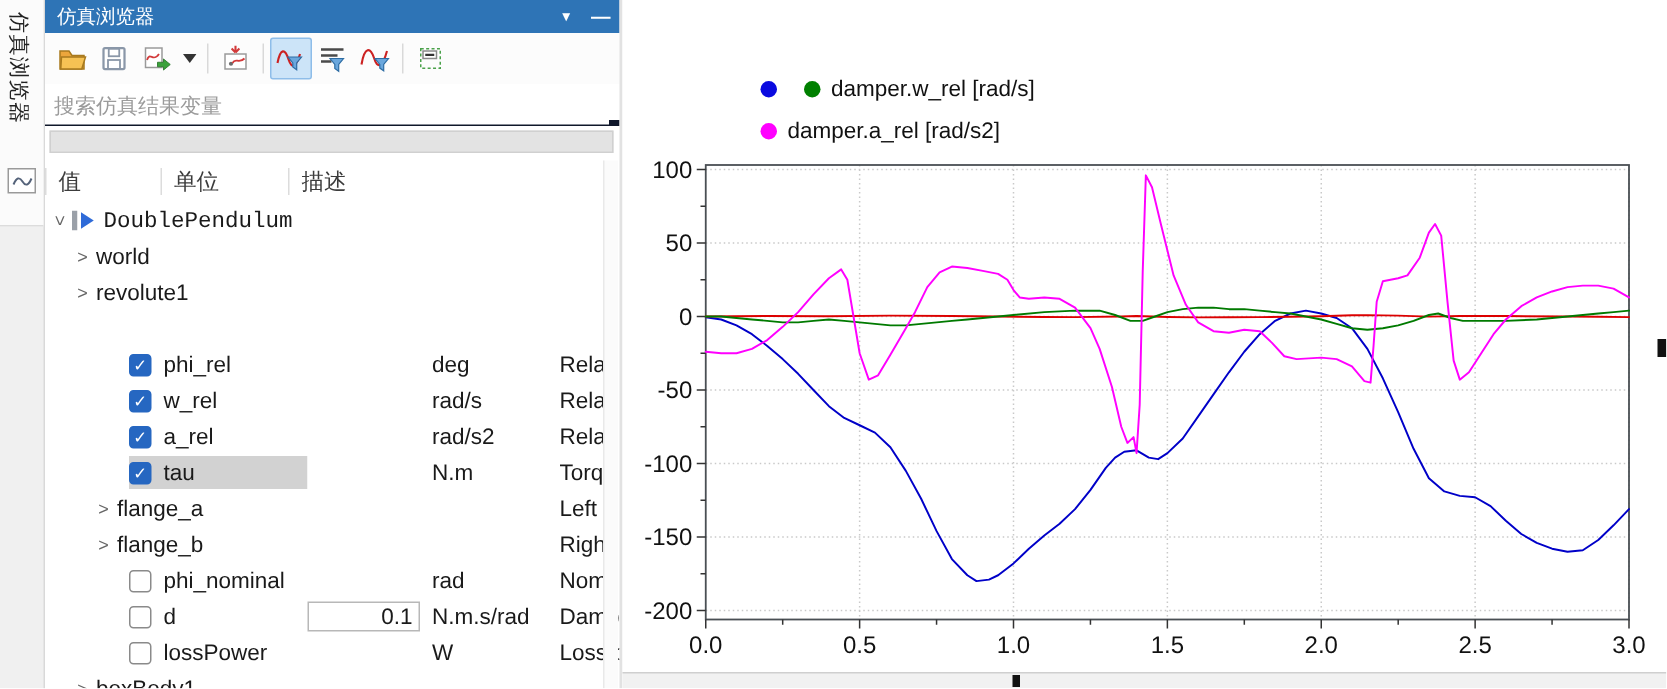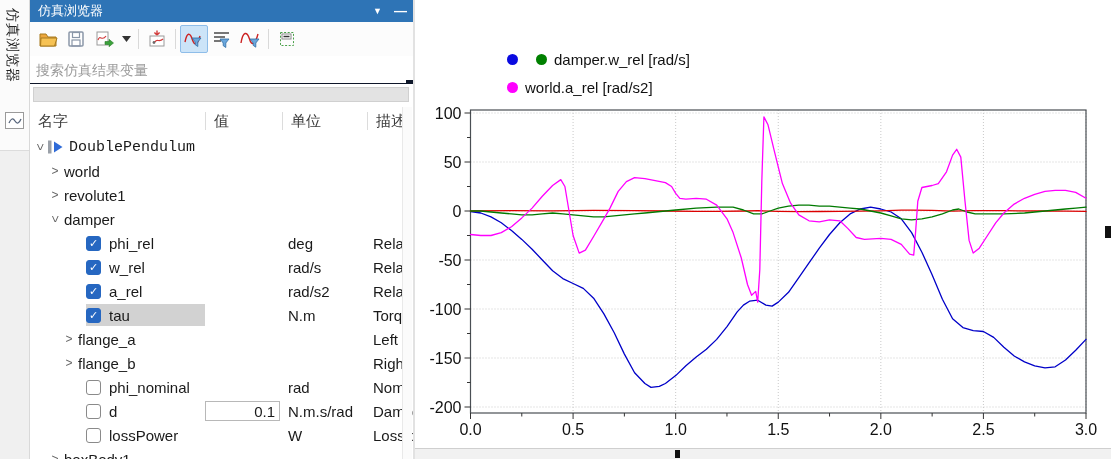--- a/index.html
+++ b/index.html
@@ -164,21 +164,20 @@
       </span>
     </div>
 
     <div class="searchrow">
       <input type="text" placeholder="搜索仿真结果变量" style="">
     </div>
 
     <div class="graybar"></div>
 
     <div class="grid-header">
-      <span class="hc" style="width:175px">名字</span>
       <span class="hsep"></span>
       <span class="hc" style="width:76px">值</span>
       <span class="hsep"></span>
       <span class="hc" style="width:84px">单位</span>
       <span class="hsep"></span>
       <span class="hc" style="flex:1">描述</span>
     </div>
 
     <div class="tree" id="tree">
         <div class="trow">
@@ -206,24 +205,20 @@
         <div class="trow">
           <div class="cell-name" style="padding-left: 18px;">
             <span class="exp">&gt;</span>
             <span class="rlabel" style="margin-left: 2px;">revolute1</span>
           </div>
           <div class="cell-val"></div>
           <div class="cell-unit"></div>
           <div class="cell-desc"></div>
         </div>
         <div class="trow">
-          <div class="cell-name" style="padding-left: 18px;">
-            <span class="exp open">&gt;</span>
-            <span class="rlabel" style="margin-left: 2px;">damper</span>
-          </div>
           <div class="cell-val"></div>
           <div class="cell-unit"></div>
           <div class="cell-desc"></div>
         </div>
         <div class="trow">
           <div class="cell-name" style="padding-left: 32px;">
             <span class="exp ph">&gt;</span>
             <span class="hl" style="margin-left: 10px;">
               <span class="cb checked">✓</span>
               <span class="rlabel">phi_rel</span>
@@ -347,21 +342,21 @@
           <span class="ldot" style="background: rgb(10, 10, 224);"></span>
         </span>
         <span class="legend-item">
           <span class="ldot" style="background: rgb(0, 128, 0);"></span>
           <span>damper.w_rel [rad/s]</span>
         </span>
       </div>
     <div class="legendrow" id="legend-row2">
         <span class="legend-item">
           <span class="ldot" style="background: rgb(255, 0, 255);"></span>
-          <span>world.a_rel [rad/s2]</span>
+          <span>damper.a_rel [rad/s2]</span>
         </span>
       </div>
 
     <svg id="plot" viewBox="0 0 696 345">
         <line x1="158.08333333333331" y1="10" x2="158.08333333333331" y2="313" stroke="#c9c9c9" stroke-width="1" stroke-dasharray="1 2"></line>
         <line x1="260.66666666666663" y1="10" x2="260.66666666666663" y2="313" stroke="#c9c9c9" stroke-width="1" stroke-dasharray="1 2"></line>
         <line x1="363.25" y1="10" x2="363.25" y2="313" stroke="#c9c9c9" stroke-width="1" stroke-dasharray="1 2"></line>
         <line x1="465.8333333333333" y1="10" x2="465.8333333333333" y2="313" stroke="#c9c9c9" stroke-width="1" stroke-dasharray="1 2"></line>
         <line x1="568.4166666666666" y1="10" x2="568.4166666666666" y2="313" stroke="#c9c9c9" stroke-width="1" stroke-dasharray="1 2"></line>
         <line x1="671" y1="10" x2="671" y2="313" stroke="#c9c9c9" stroke-width="1" stroke-dasharray="1 2"></line>

